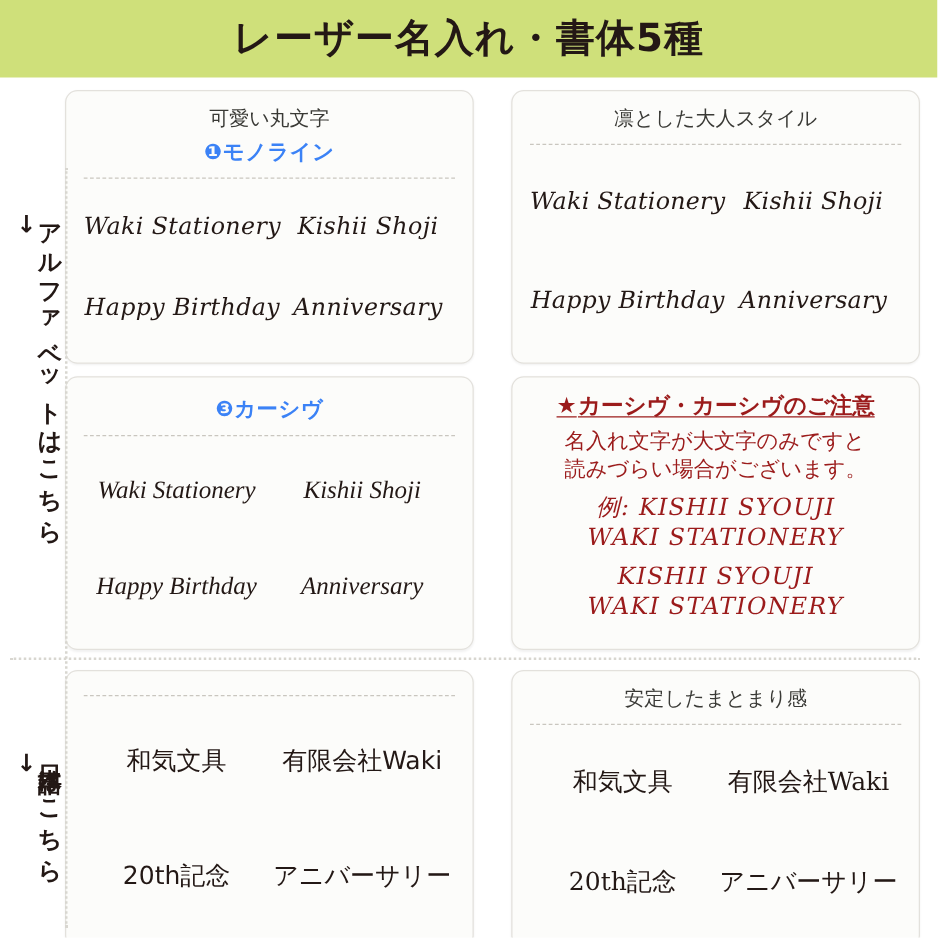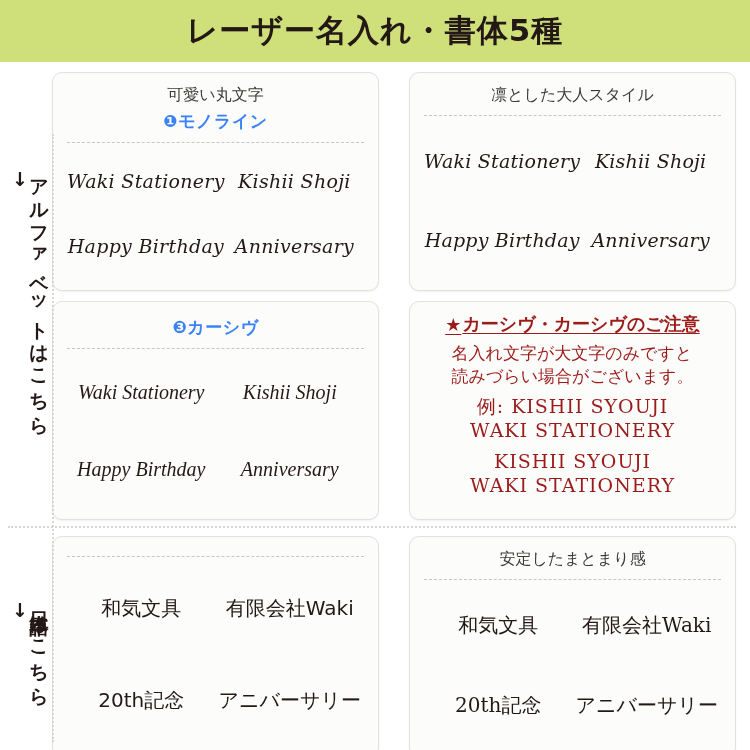--- a/index.html
+++ b/index.html
@@ -190,20 +190,21 @@
     font-family: "DejaVu Sans", "Liberation Sans", sans-serif;
     text-align: left;
   }
   .notice-examples {
     margin-top: 6px;
     text-align: center;
     line-height: 1.28;
   }
   .ex-line {
     font-family: "DejaVu Serif", serif;
+    font-style: italic;
     font-size: 19px;
     color: #9b1b1b;
     letter-spacing: 1px;
     white-space: nowrap;
   }
   .ex-line.with-label { }
   .ex-gap { height: 6px; }
 
   
   .hsep {

